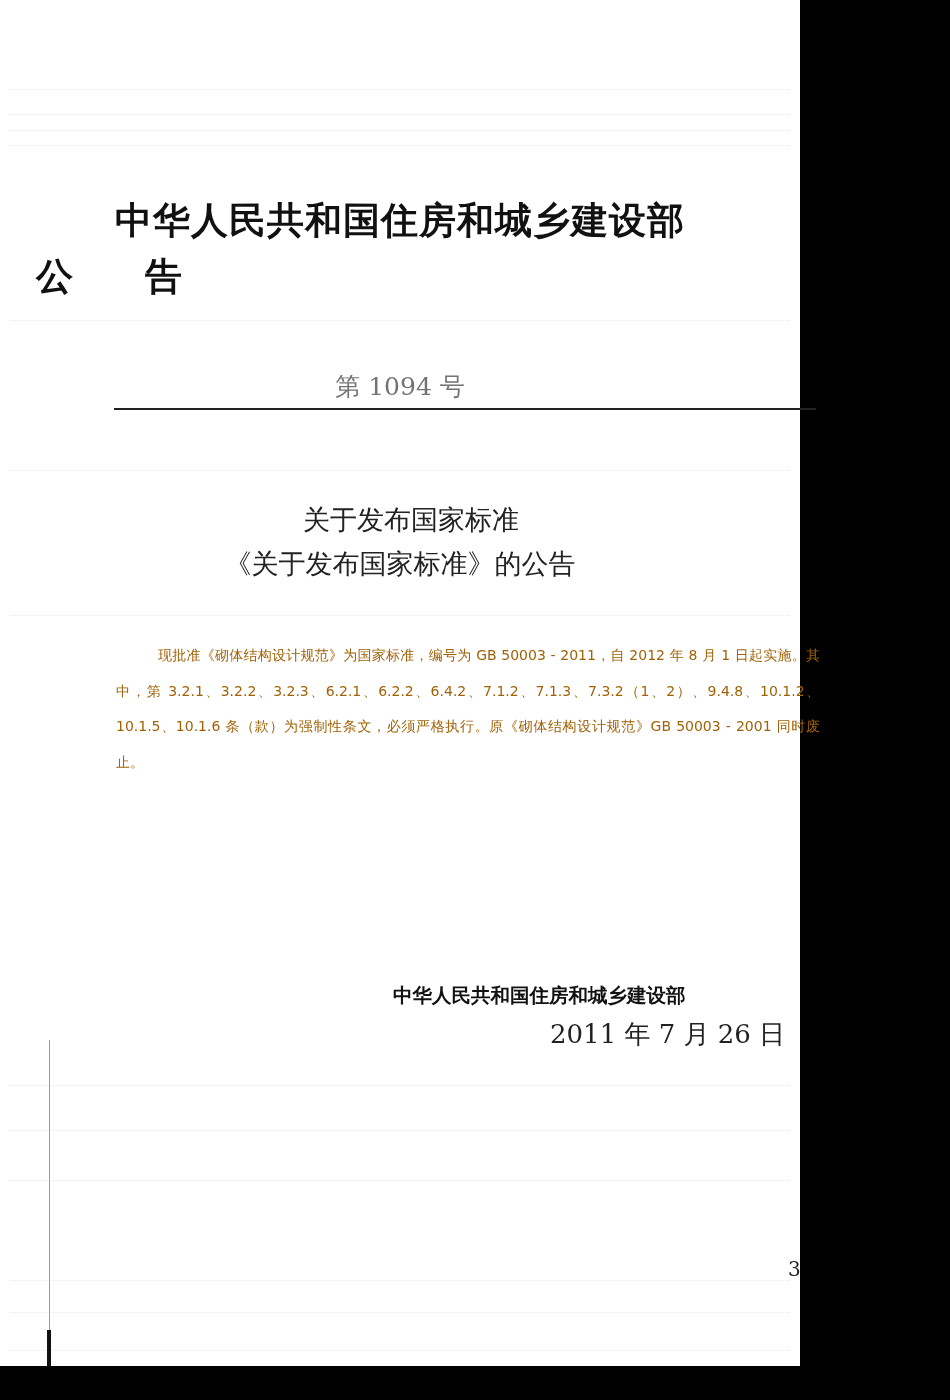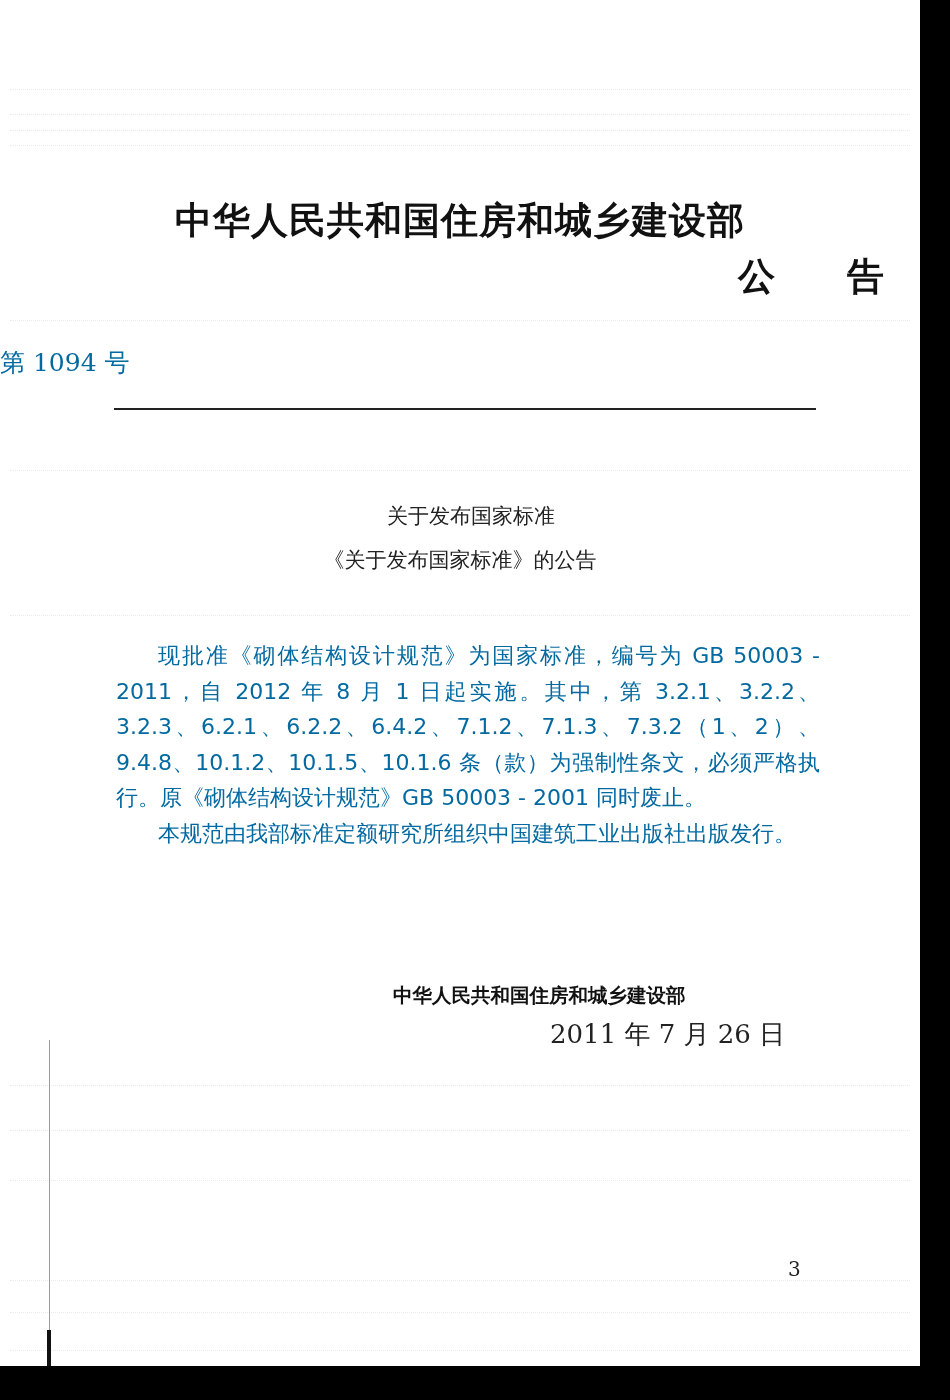--- a/index.html
+++ b/index.html
@@ -3,21 +3,21 @@
 <meta charset="utf-8">
 <style>
   html, body { margin: 0; padding: 0; }
   body {
     width: 950px; height: 1400px; position: relative; overflow: hidden;
     background: #000000;
     font-family: "DejaVu Serif", "Liberation Serif", serif;
     color: #1a1a1a;
   }
   .page {
-    position: absolute; left: 0; top: 0; width: 920px; height: 1366px;
+    position: absolute; left: 0; top: 0; width: 800px; height: 1366px;
     background: #ffffff;
   }
   .scanline {
     position: absolute; left: 10px; right: 10px; height: 0;
     border-top: 1px dotted #e6ece6;
   }
   .left-edge {
     position: absolute; left: 49px; top: 1040px; width: 1px; height: 326px;
     background: #9a9a9a;
   }
@@ -25,45 +25,45 @@
     position: absolute; left: 47px; top: 1330px; width: 4px; height: 36px;
     background: #111;
   }
   .issuer-title {
     position: absolute; left: 0; right: 0; top: 196px; text-align: center;
     font-family: "DejaVu Sans", "Liberation Sans", sans-serif;
     font-weight: bold; font-size: 37px; letter-spacing: 1px; color: #111;
     padding-left: 0;
   }
   .notice-title {
-    position: absolute; left: 0; right: 0; top: 252px; text-align: right;
+    position: absolute; left: 0; right: 0; top: 252px; text-align: left;
     font-family: "DejaVu Sans", "Liberation Sans", sans-serif;
     font-weight: bold; font-size: 37px; color: #111;
     word-spacing: 70px;
   }
   .notice-title span { margin: 0 36px; }
   .notice-number {
-    position: absolute; left: 0; right: 0; top: 346px; 
-    font-size: 25px; color: #0369a1;
+    position: absolute; left: 0; right: 0; top: 370px; text-align: center;
+    font-size: 25px; color: #737373;
   }
   .rule {
     position: absolute; left: 114px; width: 702px; top: 408px; height: 2px;
     background: #222;
   }
   .subject {
     position: absolute; left: 0; right: 0; text-align: center;
     font-family: "DejaVu Sans", "Liberation Sans", sans-serif;
-    font-size: 21px; color: #222;
+    font-size: 27px; color: #222;
   }
   .subject.l1 { top: 502px; left: 22px; }
   .subject.l2 { top: 546px; left: 0; }
   .body {
     position: absolute; left: 116px; width: 704px; top: 638px;
     font-family: "DejaVu Sans", "Liberation Sans", sans-serif;
-    font-size: 22px; line-height: 35.5px; color: #0369a1;
+    font-size: 14px; line-height: 35.5px; color: #a16207;
   }
   .body p { margin: 0; text-align: justify; text-align-last: left; }
   .body p.indent { text-indent: 42px; }
   .signature {
     position: absolute; left: 393px; top: 982px;
     font-family: "DejaVu Sans", "Liberation Sans", sans-serif;
     font-weight: bold; font-size: 19.5px; color: #111;
   }
   .date {
     position: absolute; left: 550px; top: 1017px;
@@ -103,20 +103,19 @@
 
   <div class="notice-number">第 1094 号</div>
 
   <div class="rule"></div>
 
   <div class="subject l1">关于发布国家标准</div>
   <div class="subject l2">《关于发布国家标准》的公告</div>
 
   <div class="body">
     <p class="indent">现批准《砌体结构设计规范》为国家标准，编号为 GB 50003 - 2011，自 2012 年 8 月 1 日起实施。其中，第 3.2.1、3.2.2、3.2.3、6.2.1、6.2.2、6.4.2、7.1.2、7.1.3、7.3.2（1、2）、9.4.8、10.1.2、10.1.5、10.1.6 条（款）为强制性条文，必须严格执行。原《砌体结构设计规范》GB 50003 - 2001 同时废止。</p>
-    <p class="indent">本规范由我部标准定额研究所组织中国建筑工业出版社出版发行。</p>
   </div>
 
   <div class="signature">中华人民共和国住房和城乡建设部</div>
   <div class="date">2011 年 7 月 26 日</div>
 
   <div class="page-number">3</div>
 </div>
 
 </body></html>

